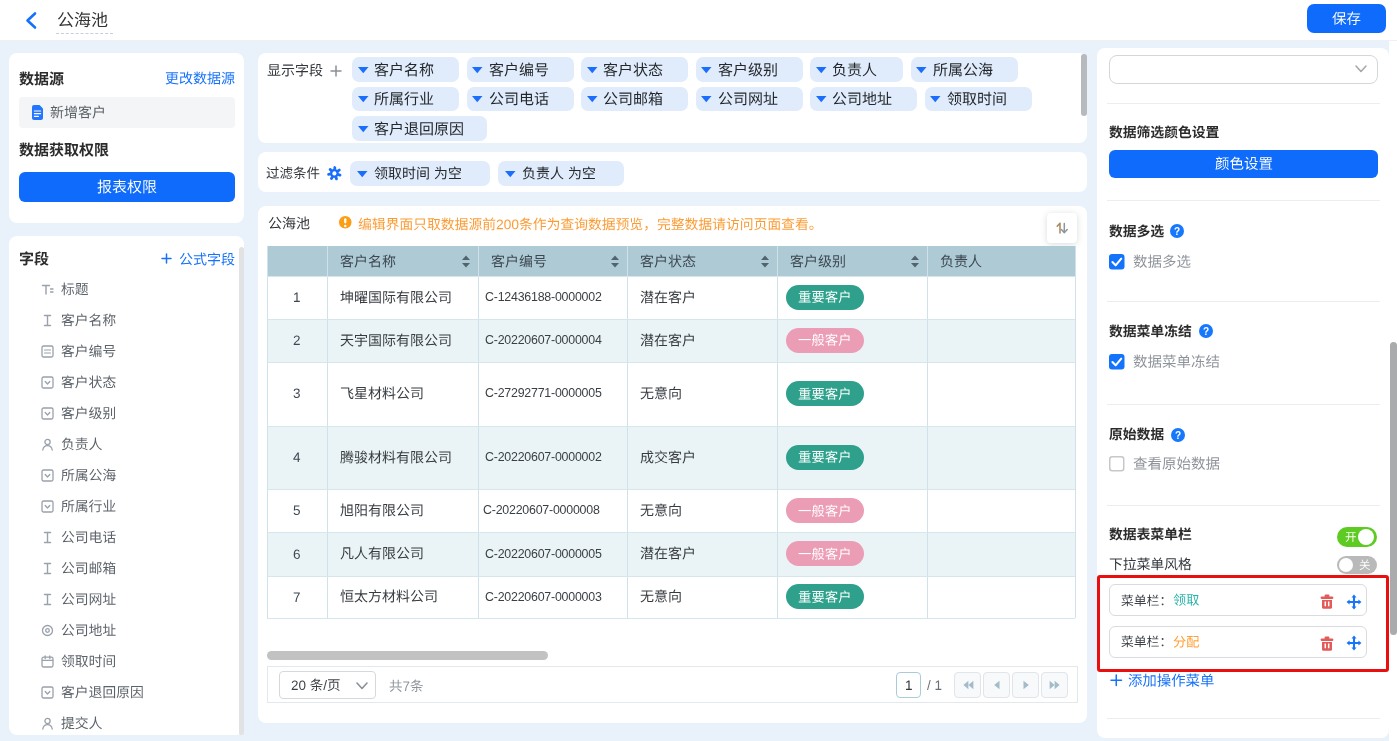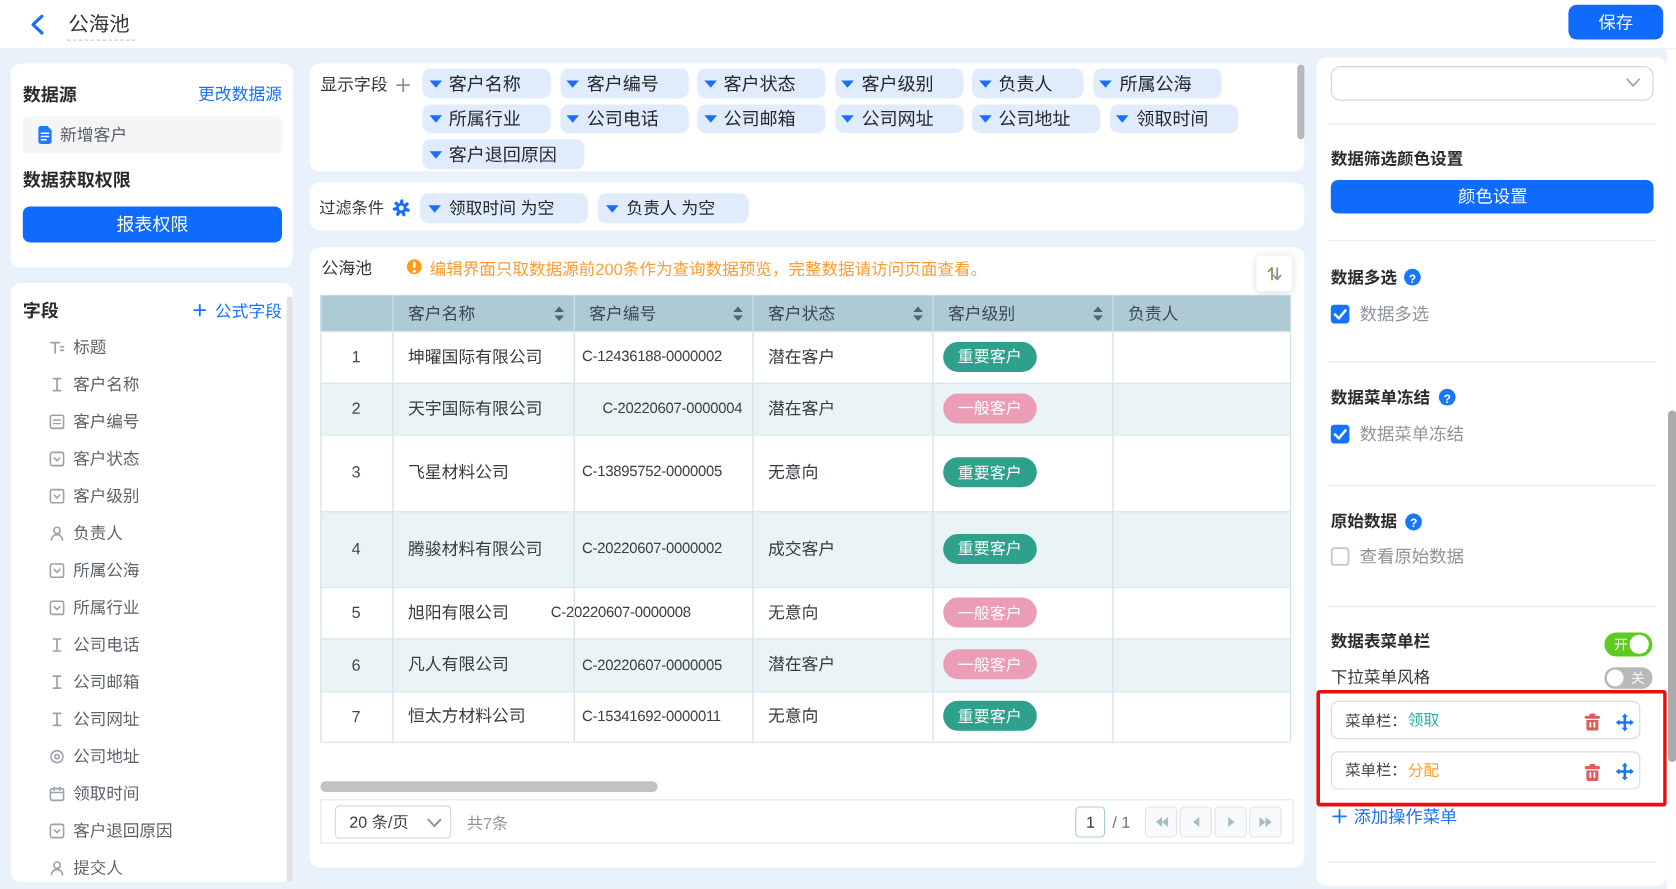--- a/index.html
+++ b/index.html
@@ -705,21 +705,21 @@
 <svg class="t" style="left:340.0px;top:332.72px;width:112.00px;height:14.0px" viewBox="0 0 2000 250" fill="#383c41">
     <use href="#g104" x="0"></use>
     <use href="#g105" x="250"></use>
     <use href="#g97" x="500"></use>
     <use href="#g98" x="750"></use>
     <use href="#g99" x="1000"></use>
     <use href="#g24" x="1250"></use>
     <use href="#g0" x="1500"></use>
     <use href="#g47" x="1750"></use>
   </svg>
-<div class="code" style="left:502px;top:332.8px">C-20220607-0000004</div>
+<div class="code" style="left:485px;top:332.8px">C-20220607-0000004</div>
 <svg class="t" style="left:640.0px;top:332.72px;width:56.00px;height:14.0px" viewBox="0 0 1000 250" fill="#383c41">
     <use href="#g100" x="0"></use>
     <use href="#g101" x="250"></use>
     <use href="#g15" x="500"></use>
     <use href="#g16" x="750"></use>
   </svg>
 <div style="left:786.0px;top:327.5px;width:78.0px;height:25.0px;background:#ec9db6;border-radius:12.5px"></div>
 <svg class="t" style="left:798.2px;top:333.03px;width:53.60px;height:13.4px" viewBox="0 0 1000 250" fill="#fff">
     <use href="#g106" x="0"></use>
     <use href="#g107" x="250"></use>
@@ -730,21 +730,21 @@
     <use href="#g108" x="0"></use>
   </svg>
 <svg class="t" style="left:340.0px;top:386.22px;width:84.00px;height:14.0px" viewBox="0 0 1500 250" fill="#383c41">
     <use href="#g109" x="0"></use>
     <use href="#g110" x="250"></use>
     <use href="#g111" x="500"></use>
     <use href="#g112" x="750"></use>
     <use href="#g0" x="1000"></use>
     <use href="#g47" x="1250"></use>
   </svg>
-<div class="code" style="left:485px;top:386.3px">C-13895752-0000005</div>
+<div class="code" style="left:485px;top:386.3px">C-27292771-0000005</div>
 <svg class="t" style="left:640.0px;top:386.22px;width:42.00px;height:14.0px" viewBox="0 0 750 250" fill="#383c41">
     <use href="#g113" x="0"></use>
     <use href="#g114" x="250"></use>
     <use href="#g115" x="500"></use>
   </svg>
 <div style="left:786.0px;top:381.0px;width:78.0px;height:25.0px;background:#2ea08c;border-radius:12.5px"></div>
 <svg class="t" style="left:798.2px;top:386.53px;width:53.60px;height:13.4px" viewBox="0 0 1000 250" fill="#fff">
     <use href="#g102" x="0"></use>
     <use href="#g103" x="250"></use>
     <use href="#g15" x="500"></use>
@@ -782,21 +782,21 @@
     <use href="#g120" x="0"></use>
   </svg>
 <svg class="t" style="left:340.0px;top:503.22px;width:84.00px;height:14.0px" viewBox="0 0 1500 250" fill="#383c41">
     <use href="#g121" x="0"></use>
     <use href="#g122" x="250"></use>
     <use href="#g99" x="500"></use>
     <use href="#g24" x="750"></use>
     <use href="#g0" x="1000"></use>
     <use href="#g47" x="1250"></use>
   </svg>
-<div class="code" style="left:459px;top:503.3px">C-20220607-0000008</div>
+<div class="code" style="left:483px;top:503.3px">C-20220607-0000008</div>
 <svg class="t" style="left:640.0px;top:503.22px;width:42.00px;height:14.0px" viewBox="0 0 750 250" fill="#383c41">
     <use href="#g113" x="0"></use>
     <use href="#g114" x="250"></use>
     <use href="#g115" x="500"></use>
   </svg>
 <div style="left:786.0px;top:498.0px;width:78.0px;height:25.0px;background:#ec9db6;border-radius:12.5px"></div>
 <svg class="t" style="left:798.2px;top:503.53px;width:53.60px;height:13.4px" viewBox="0 0 1000 250" fill="#fff">
     <use href="#g106" x="0"></use>
     <use href="#g107" x="250"></use>
     <use href="#g15" x="500"></use>
@@ -833,21 +833,21 @@
   </svg>
 <svg class="t" style="left:340.0px;top:589.47px;width:98.00px;height:14.0px" viewBox="0 0 1750 250" fill="#383c41">
     <use href="#g126" x="0"></use>
     <use href="#g127" x="250"></use>
     <use href="#g128" x="500"></use>
     <use href="#g111" x="750"></use>
     <use href="#g112" x="1000"></use>
     <use href="#g0" x="1250"></use>
     <use href="#g47" x="1500"></use>
   </svg>
-<div class="code" style="left:485px;top:589.5px">C-15341692-0000011</div>
+<div class="code" style="left:485px;top:589.5px">C-20220607-0000003</div>
 <svg class="t" style="left:640.0px;top:589.47px;width:42.00px;height:14.0px" viewBox="0 0 750 250" fill="#383c41">
     <use href="#g113" x="0"></use>
     <use href="#g114" x="250"></use>
     <use href="#g115" x="500"></use>
   </svg>
 <div style="left:786.0px;top:584.2px;width:78.0px;height:25.0px;background:#2ea08c;border-radius:12.5px"></div>
 <svg class="t" style="left:798.2px;top:589.78px;width:53.60px;height:13.4px" viewBox="0 0 1000 250" fill="#fff">
     <use href="#g102" x="0"></use>
     <use href="#g103" x="250"></use>
     <use href="#g15" x="500"></use>

